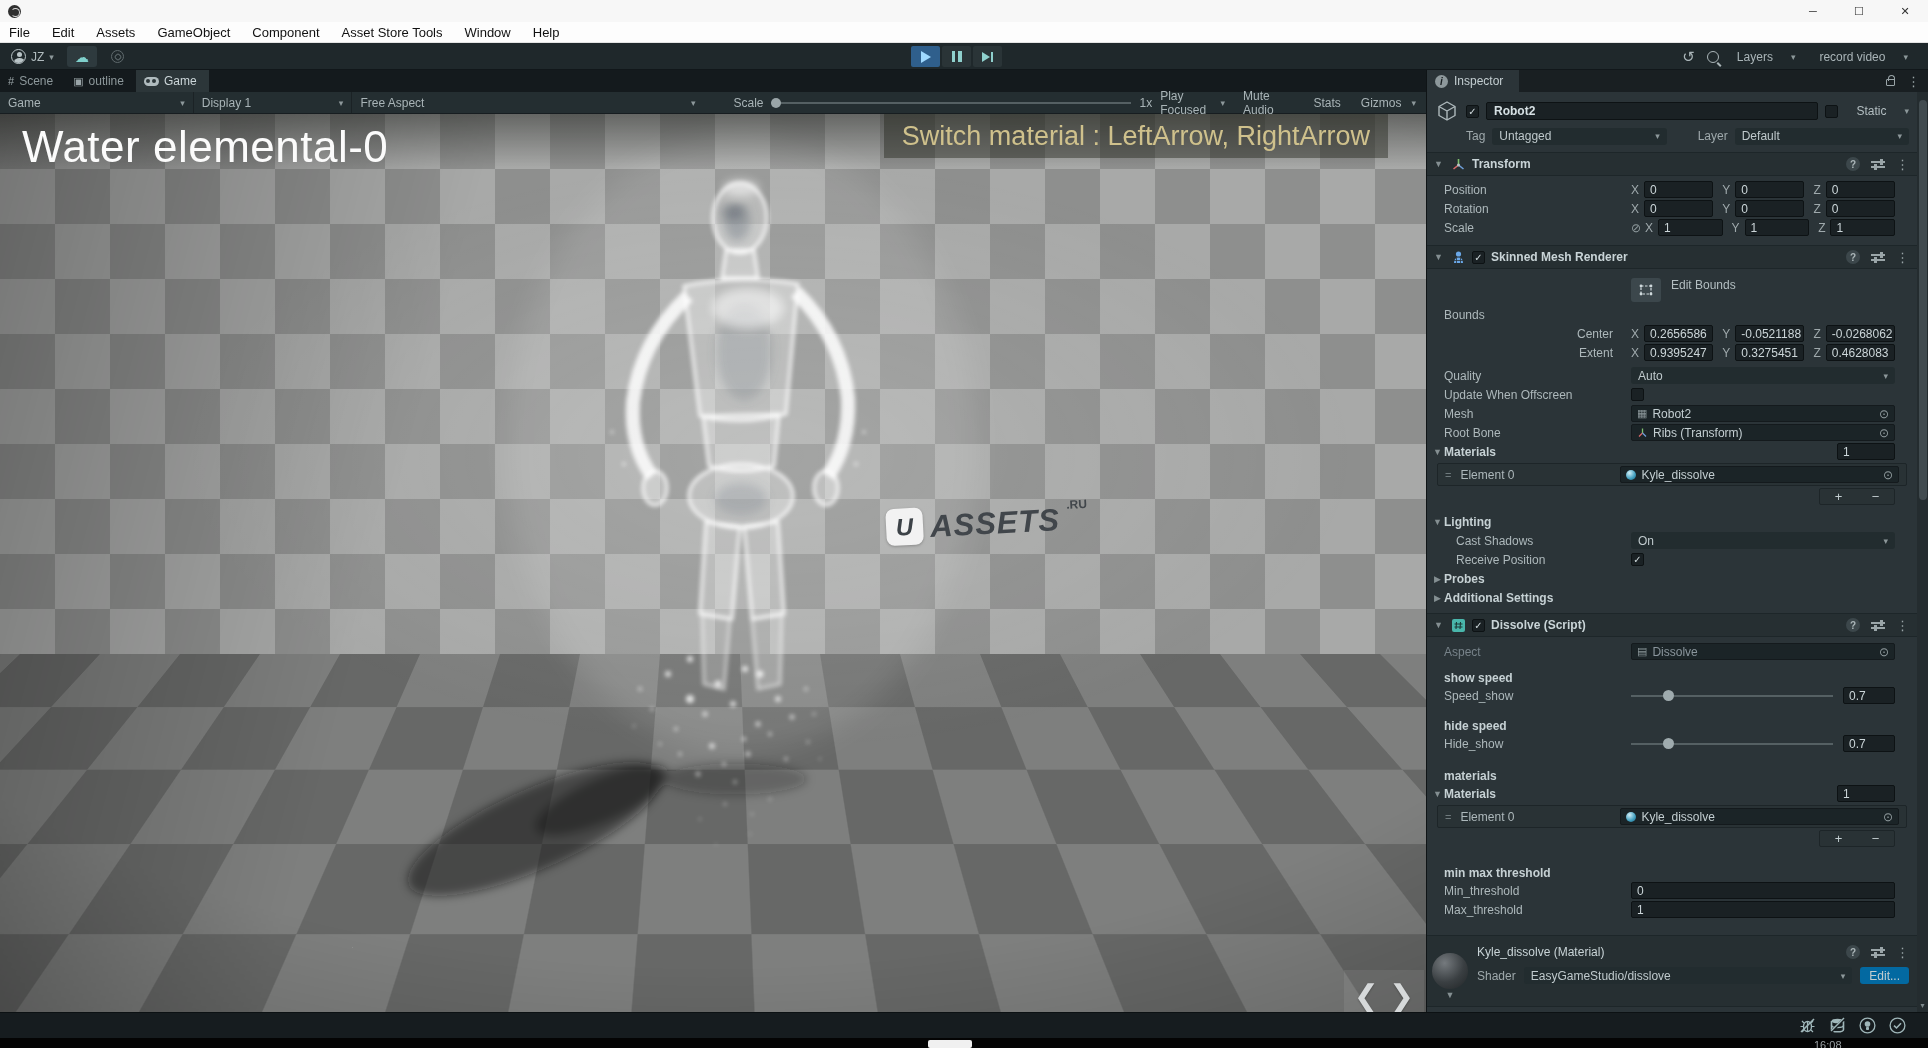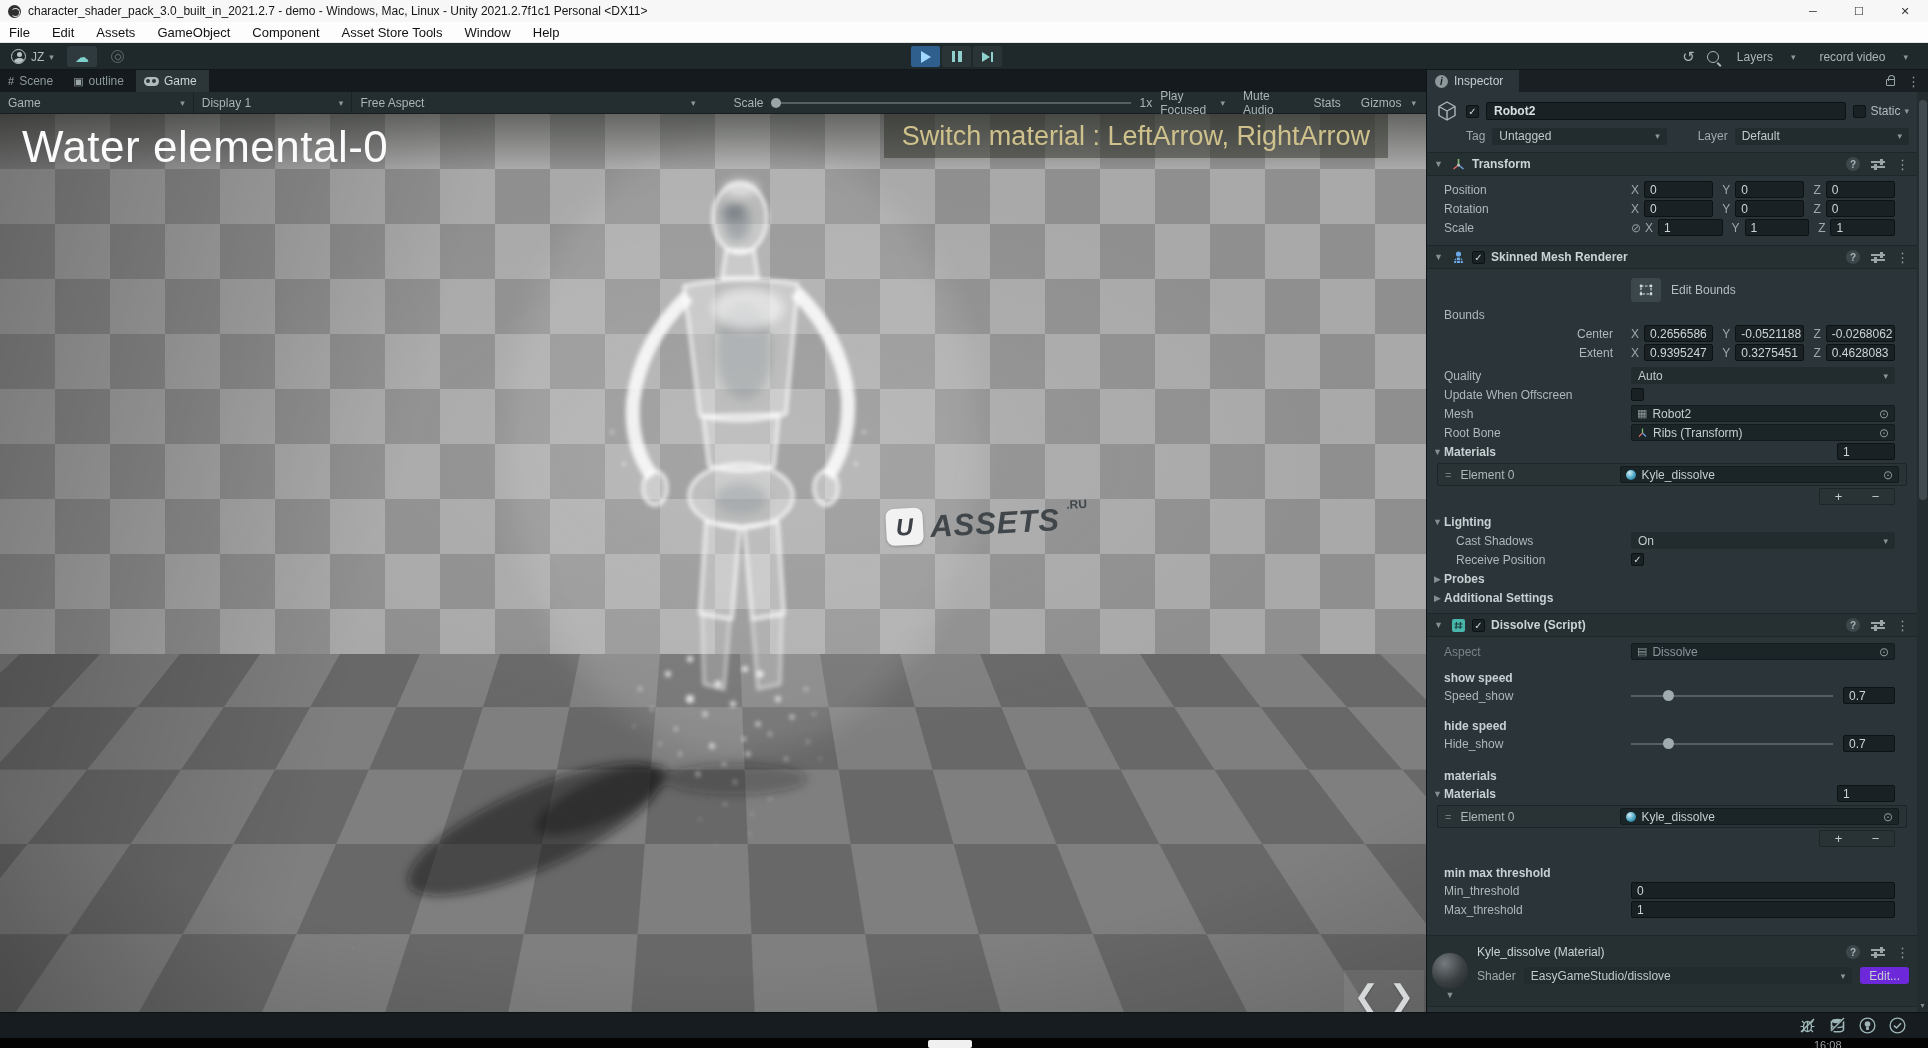--- a/index.html
+++ b/index.html
@@ -95,39 +95,39 @@
   .insp-tabs-right { margin-left:auto; display:flex; align-items:center; gap:12px; padding-right:8px; color:#9aa5a8; }
   .lock-icon { width:9px; height:7px; border:1.3px solid #9aa5a8; border-radius:1px; position:relative; margin-top:3px; }
   .lock-icon::before { content:""; position:absolute; left:1px; top:-5px; width:5px; height:5px; border:1.3px solid #9aa5a8; border-bottom:none; border-radius:4px 4px 0 0; }
   .insp-body { position:absolute; top:22px; left:0; right:11px; bottom:0; overflow:hidden; }
 
   .go-head { padding:7px 8px 5px 8px; }
   .go-row1 { display:flex; align-items:center; gap:7px; height:24px; }
   .cube-icon { width:24px; height:24px; position:relative; flex:none; }
   .cube-icon svg { display:block; }
   .go-name { flex:1; background:#1a2124; border:1px solid #0d1214; border-radius:2px; height:18px; display:flex; align-items:center; padding:0 7px; color:#d6e0e3; font-weight:bold; }
-  .static-wrap { display:flex; align-items:center; gap:4px; color:#b3bec1; }
+  .static-wrap { display:flex; align-items:center; gap:18px; color:#b3bec1; }
   .go-row2 { display:flex; align-items:center; gap:7px; height:22px; padding-left:31px; margin-top:2px; }
   .go-row2 .mini-lbl { color:#9fa9ac; }
 
   .comp-head { height:24px; display:flex; align-items:center; gap:6px; padding:0 8px 0 5px; border-top:1px solid #1d2629; border-bottom:1px solid #1d2629; background:#262f32; }
   .comp-title { font-weight:bold; color:#c9d4d7; }
   .comp-right { margin-left:auto; display:flex; align-items:center; gap:11px; color:#9aa5a8; }
   .help-dot { width:14px; height:14px; border-radius:50%; background:#3c474b; color:#aab5b8; font-size:10px; font-weight:bold; display:flex; align-items:center; justify-content:center; }
   .preset-icon { width:14px; height:12px; position:relative; }
   .preset-icon::before { content:""; position:absolute; left:0; top:3px; width:14px; height:1.6px; background:#9aa5a8; box-shadow:0 5px 0 #9aa5a8; }
   .preset-icon::after { content:""; position:absolute; left:9px; top:1px; width:2.5px; height:5.5px; background:#9aa5a8; box-shadow:-6px 5px 0 #9aa5a8; }
   .kebab { letter-spacing:0; font-size:13px; color:#9aa5a8; }
   .fold { width:13px; font-size:9px; color:#848f92; text-align:center; flex:none; }
 
   .row { display:flex; align-items:center; height:19px; padding:0 22px 0 17px; }
   .row .lbl { width:187px; flex:none; color:#adb8bb; white-space:nowrap; overflow:hidden; }
   .row .lbl.indent { padding-left:12px; }
   .row .lbl.r { text-align:right; padding-right:18px; }
-  .row .val { flex:1; display:flex; align-items:center; min-width:0; }
+  .row .val { flex:1; display:flex; align-items:flex-start; min-width:0; }
   .tf { background:#1a2124; border:1px solid #0d1214; border-radius:2px; height:17px; display:flex; align-items:center; padding:0 5px; color:#ccd6d9; flex:1; white-space:nowrap; overflow:hidden; }
   .tf.count { flex:none; width:58px; margin-left:auto; }
   .xyz { flex:1; display:flex; align-items:center; gap:3px; min-width:0; }
   .xyz .ax { color:#9fa9ac; margin:0 2px 0 6px; flex:none; }
   .xyz .ax:first-child { margin-left:0; }
   .dd { background:#222c2f; border-radius:3px; height:17px; display:flex; align-items:center; justify-content:space-between; padding:0 7px; color:#bfc9cc; flex:1; white-space:nowrap; }
   .dd .caret { flex:none; margin-left:8px; }
   .obj { background:#1b2427; border:1px solid #141a1d; border-radius:2px; height:17px; display:flex; align-items:center; gap:5px; padding:0 5px; color:#c3ced1; flex:1; white-space:nowrap; overflow:hidden; }
   .obj .picker { margin-left:auto; color:#8e999c; font-size:12px; }
   .obj .oicon { color:#8a9598; font-size:11px; flex:none; }
@@ -146,42 +146,41 @@
   .slider-row .lbl { width:187px; flex:none; color:#adb8bb; }
   .slider-track { flex:1; height:2px; background:#556063; position:relative; margin-right:10px; }
   .slider-handle { position:absolute; top:-4.5px; width:11px; height:11px; border-radius:50%; background:#9fabae; }
   .slider-val { flex:none; width:52px; }
 
   .mat-header { margin-top:8px; background:#262f32; border-top:1px solid #1d2629; border-bottom:1px solid #1d2629; padding:5px 8px 6px 5px; }
   .sphere { width:36px; height:36px; border-radius:50%; background:radial-gradient(circle at 35% 28%, #757a7e, #3a3f42 55%, #212527); flex:none; margin-top:12px; }
   .mat-h-col { flex:1; }
   .mat-h-title { display:flex; align-items:center; height:22px; color:#c9d4d7; }
   .mat-h-shader { display:flex; align-items:center; gap:8px; height:21px; margin-top:2px; }
-  .edit-btn { background:#6d28d9; border-radius:3px; height:17px; display:flex; align-items:center; padding:0 9px; color:#c3ced1; flex:none; }
+  .edit-btn { background:#0369a1; border-radius:3px; height:17px; display:flex; align-items:center; padding:0 9px; color:#c3ced1; flex:none; }
 
   .insp-scroll { position:absolute; right:0; top:22px; bottom:0; width:11px; background:#242c2f; }
   .insp-thumb { position:absolute; left:1.5px; top:8px; width:8px; height:400px; background:#414b4f; border-radius:4px; }
   .scroll-arrow { position:absolute; left:0; width:11px; text-align:center; font-size:8px; color:#7d888b; }
 
   
   .statusbar { position:absolute; left:0; top:1012px; width:1928px; height:26px; background:#161c1f; border-top:1px solid #0c1113; }
   .status-icons { position:absolute; right:22px; top:4px; display:flex; gap:13px; align-items:center; }
   .status-icons svg { display:block; }
   .taskbar { position:absolute; left:0; top:1038px; width:1928px; height:10px; background:#040404; overflow:hidden; }
   .task-item { position:absolute; left:928px; top:2px; width:44px; height:8px; background:#f0f0f0; border-radius:2px; }
   .task-clock { position:absolute; left:1814px; top:1px; color:#9aa0a3; font-size:11px; }
 </style>
 </head>
 <body>
 
 <div class="app">
 
   <div class="titlebar">
     <span class="unity-appicon"></span>
-    <span>character_shader_pack_3.0_built_in_2021.2.7 - demo - Windows, Mac, Linux - Unity 2021.2.7f1c1 Personal &lt;DX11&gt;</span>
     <div class="win-controls">
       <span class="win-btn">─</span>
       <span class="win-btn">☐</span>
       <span class="win-btn">✕</span>
     </div>
   </div>
 
   <div class="menubar">
     <span class="menu-item">File</span>
     <span class="menu-item">Edit</span>

